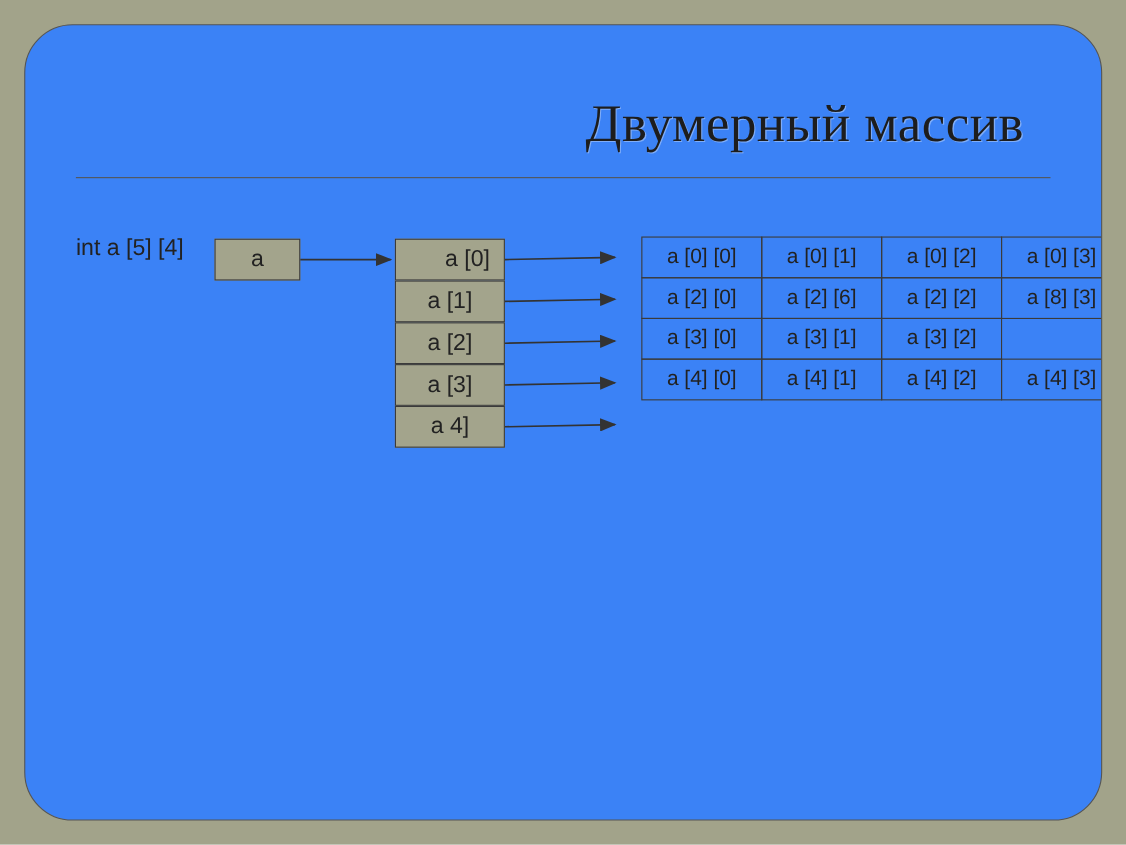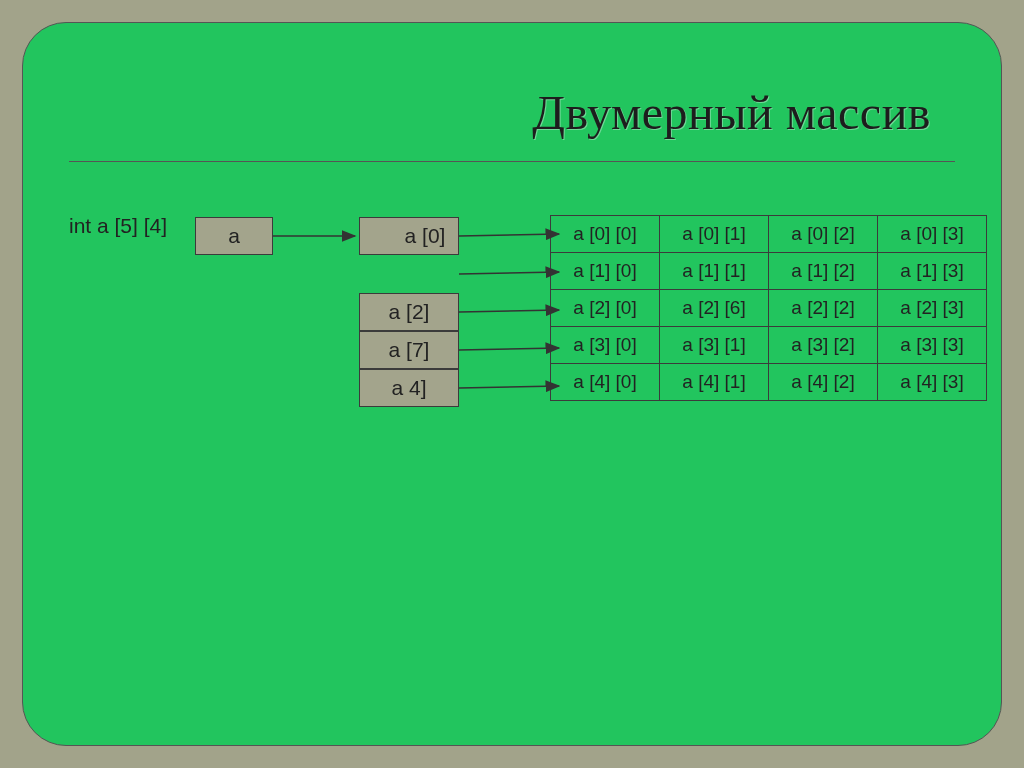--- a/index.html
+++ b/index.html
@@ -18,21 +18,21 @@
     box-sizing: border-box;
   }
   .frame {
     position: absolute;
     top: 22px;
     left: 22px;
     right: 22px;
     bottom: 22px;
     border: 1.5px solid #555;
     border-radius: 44px;
-    background: #22c55e;
+    background: #3b82f6;
     box-sizing: border-box;
     overflow: hidden;
   }
   .title {
     position: absolute;
     top: 62px;
     right: 70px;
     font-family: Georgia, 'Times New Roman', serif;
     font-size: 48px;
     color: #1d1d1d;
@@ -83,21 +83,21 @@
   }
   .mid.r0 { top: 194px; padding-left: 32px; }
   .mid.r1 { top: 232px; }
   .mid.r2 { top: 270px; text-align: center; }
   .mid.r3 { top: 308px; }
   .mid.r4 { top: 346px; }
 
   
   .grid {
     position: absolute;
-    left: 527px;
+    left: 560px;
     top: 192px;
   }
   .grid .row {
     display: flex;
   }
   .grid .cell {
     border: 1px solid #3b3b3b;
     width: 110px;
     height: 38px;
     box-sizing: border-box;
@@ -127,48 +127,42 @@
 <div class="slide">
   <div class="frame">
     <div class="title">Двумерный массив</div>
     <div class="hr"></div>
 
     <div class="decl">int a [5] [4]</div>
 
     <div class="box ptr-a">a</div>
 
     <div class="box mid r0">a [0]</div>
+    <div class="box mid r1">a [1]</div>
     <div class="box mid r2">a [2]</div>
-    <div class="box mid r3">a [7]</div>
+    <div class="box mid r3">a [3]</div>
     <div class="box mid r4">a 4]</div>
 
     <div class="grid">
       <div class="row">
         <div class="cell">a [0] [0]</div>
         <div class="cell">a [0] [1]</div>
         <div class="cell">a [0] [2]</div>
         <div class="cell">a [0] [3]</div>
       </div>
       <div class="row">
-        <div class="cell">a [1] [0]</div>
-        <div class="cell">a [1] [1]</div>
-        <div class="cell">a [1] [2]</div>
-        <div class="cell">a [1] [3]</div>
-      </div>
-      <div class="row">
         <div class="cell">a [2] [0]</div>
         <div class="cell">a [2] [6]</div>
         <div class="cell">a [2] [2]</div>
-        <div class="cell">a [2] [3]</div>
+        <div class="cell">a [8] [3]</div>
       </div>
       <div class="row">
         <div class="cell">a [3] [0]</div>
         <div class="cell">a [3] [1]</div>
         <div class="cell">a [3] [2]</div>
-        <div class="cell">a [3] [3]</div>
       </div>
       <div class="row">
         <div class="cell">a [4] [0]</div>
         <div class="cell">a [4] [1]</div>
         <div class="cell">a [4] [2]</div>
         <div class="cell">a [4] [3]</div>
       </div>
     </div>
 
     <svg class="arrows">

